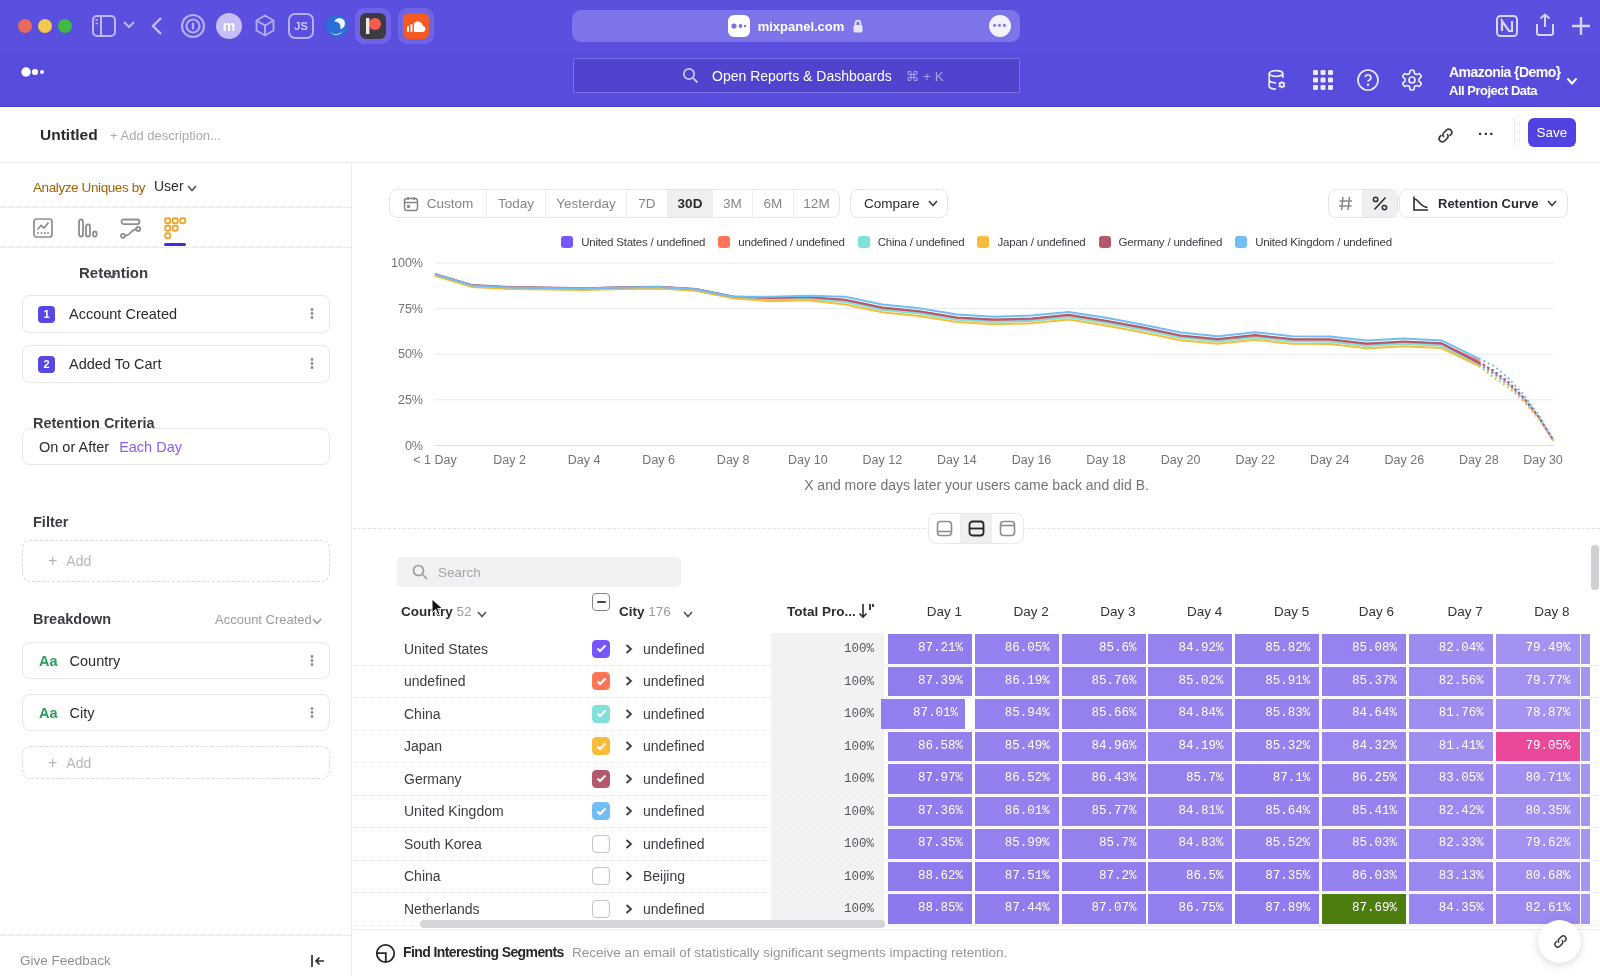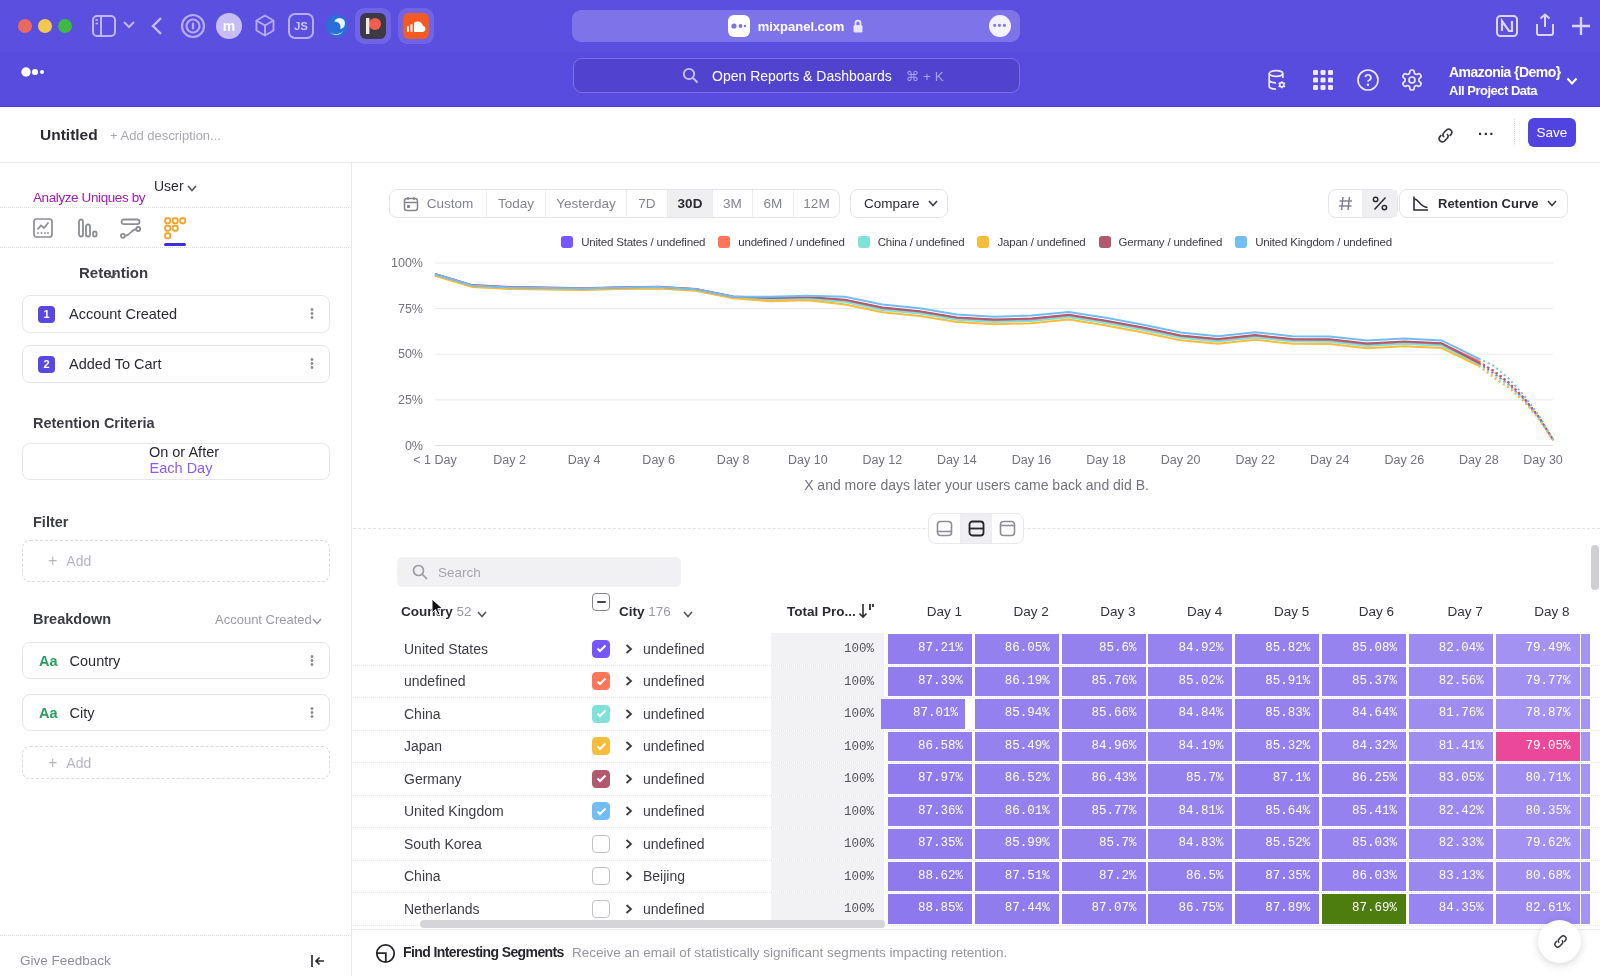--- a/index.html
+++ b/index.html
@@ -12,21 +12,21 @@
 #chrome { position:absolute; top:0; left:0; width:1600px; height:52px; background:#5a4fdf; }
 #mpnav  { position:absolute; top:52px; left:0; width:1600px; height:55px; background:#574cdd;
           border-bottom:1px solid #4a3fd0; }
 .tl { position:absolute; top:19px; width:14px; height:14px; border-radius:50%; }
 #urlbar { position:absolute; top:10px; left:572px; width:448px; height:32px; background:#7e74e9;
   border-radius:9px; color:#fff; display:flex; align-items:center; justify-content:center;
   font-size:13px; font-weight:700; }
 #navlinks { position:absolute; top:24px; left:0; color:#fff; font-size:14.5px; font-weight:400; width:600px; height:20px; }
 #navlinks span { position:absolute; white-space:nowrap; }
 #mpsearch { position:absolute; top:6px; left:573px; width:447px; height:35px; background:#5044cf;
-  border:1px solid #7a70e6; border-radius:9px; display:flex; align-items:center; }
+  border:1px solid #7a70e6; border-radius:1px; display:flex; align-items:center; }
 
 #phead { position:absolute; top:107px; left:0; width:1600px; height:56px; background:#fff;
   border-bottom:1px solid #ececf0; }
 #savebtn { position:absolute; top:11px; left:1528px; width:48px; height:29px; background:#5143e1;
   border-radius:6px; color:#fff; font-size:13.5px; text-align:center; line-height:29px; }
 
 #sidebar { position:absolute; top:163px; left:0; width:352px; height:813px; background:#fff;
   border-right:1px solid #e9e9ee; }
 .sbcard { position:absolute; left:22px; width:308px; border:1px solid #e6e6ec; border-radius:8px;
   background:#fff; display:flex; align-items:center; }
@@ -212,21 +212,21 @@
   <svg class="abs" style="left:1437px;top:20px" width="17" height="17" viewBox="0 0 17 17" fill="none" stroke="#3c3c44" stroke-width="1.7">
         <path d="M7 10 a3.2 3.2 0 0 1 0-4.5 l2.6-2.6 a3.2 3.2 0 0 1 4.5 4.5 l-1.5 1.5"></path>
         <path d="M10 7 a3.2 3.2 0 0 1 0 4.5 l-2.6 2.6 a3.2 3.2 0 0 1-4.5-4.5 l1.5-1.5"></path>
       </svg>
   <span class="abs" style="left:1478px;top:14px;font-size:15px;font-weight:700;color:#2b2b31;letter-spacing:1.5px;">...</span>
   <div class="abs" style="left:1514px;top:12px;height:27px;border-left:1px dotted #d8d8c2;"></div>
   <div id="savebtn">Save</div>
 </div>
 
 <div id="sidebar">
-  <span class="abs" style="left:33px;top:27px;font-size:13.5px;letter-spacing:-0.4px;color:#a21caf;">Analyze Uniques by</span>
+  <span class="abs" style="left:33px;top:17px;font-size:13.5px;letter-spacing:-0.4px;color:#a16207;">Analyze Uniques by</span>
   <span class="abs" style="left:154px;top:15px;font-size:14px;color:#2b2b31;">User</span>
   <svg class="abs" style="left:187px;top:22px" width="10" height="7" viewBox="0 0 10 7" fill="none" stroke="#55555e" stroke-width="1.6">
         <path d="M1 1 L5 5.5 L9 1"></path>
       </svg>
   <div class="abs" style="left:0;top:44px;width:351px;border-top:1px dotted #dededd;"></div>
 
   <svg class="abs" style="left:32px;top:54px" width="22" height="22" viewBox="0 0 22 22" fill="none" stroke="#8d8d96" stroke-width="1.7">
         <rect x="2" y="2" width="18" height="18" rx="2.5"></rect>
         <path d="M5.5 12.5 L9 8.5 L12 11 L16.5 5.5"></path>
         <path d="M6 16 h0.01 M9.5 16 h0.01 M13 16 h0.01 M16 16 h0.01" stroke-width="1.9" stroke-linecap="round"></path>
@@ -263,21 +263,21 @@
     <span style="font-size:14.5px;color:#2b2b31;">Account Created</span>
     <span class="kebab">•<br>•<br>•</span>
   </div>
   <div class="sbcard" style="top:182px;height:38px;">
     <span class="badge">2</span>
     <span style="font-size:14.5px;color:#2b2b31;">Added To Cart</span>
     <span class="kebab">•<br>•<br>•</span>
   </div>
 
   <span class="sbhead" style="top:252px;">Retention Criteria</span>
-  <div class="sbcard" style="top:280px;height:37px;flex-direction:column;">
+  <div class="sbcard" style="top:265px;height:37px;">
     <span style="font-size:14.5px;color:#2b2b31;margin-left:16px;">On or After</span>
     <span style="font-size:14.5px;color:#8b5cf6;margin-left:10px;">Each Day</span>
   </div>
 
   <span class="sbhead" style="top:351px;">Filter</span>
   <div class="dashadd" style="top:377px;height:42px;">
         <span style="margin-left:25px;font-size:16px;">+</span>
         <span style="margin-left:9px;">Add</span>
       </div>
 

